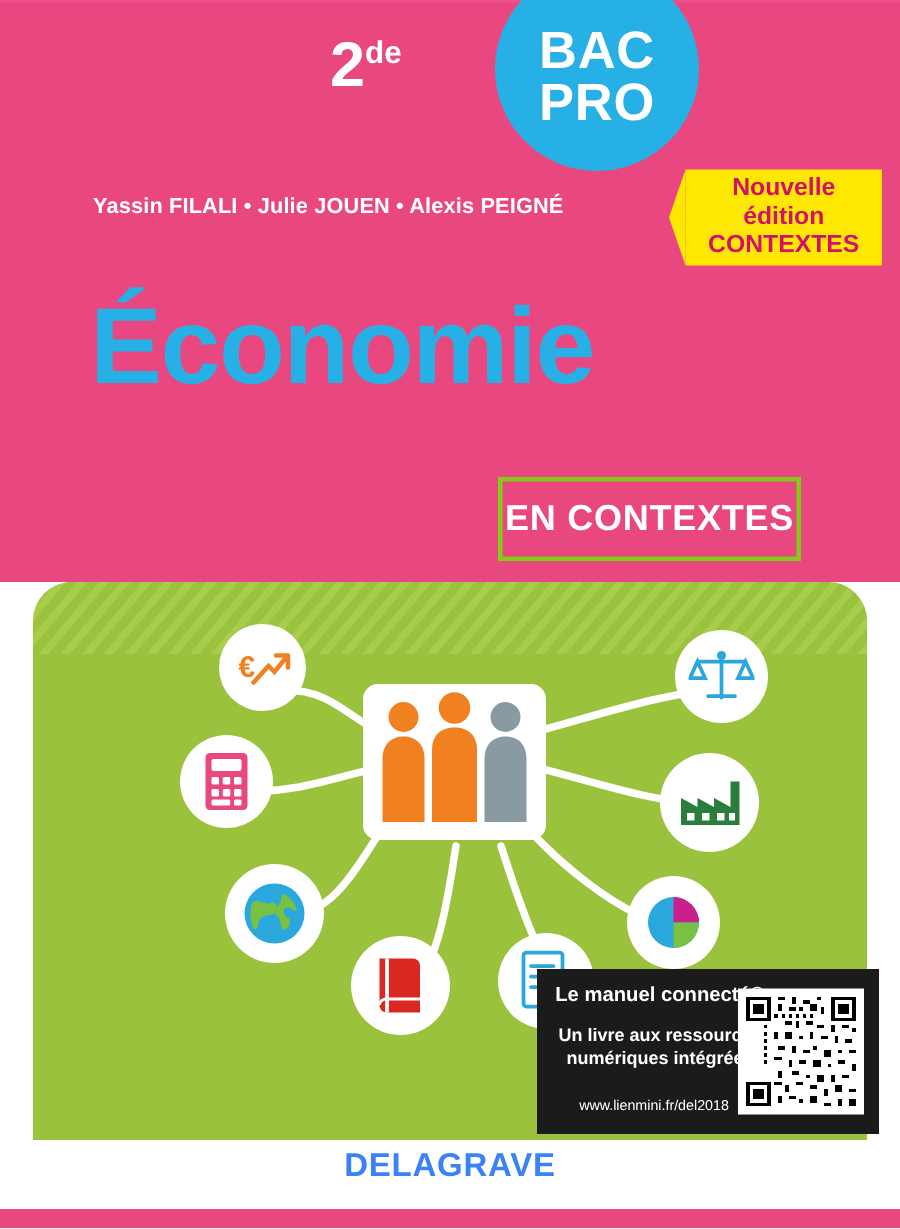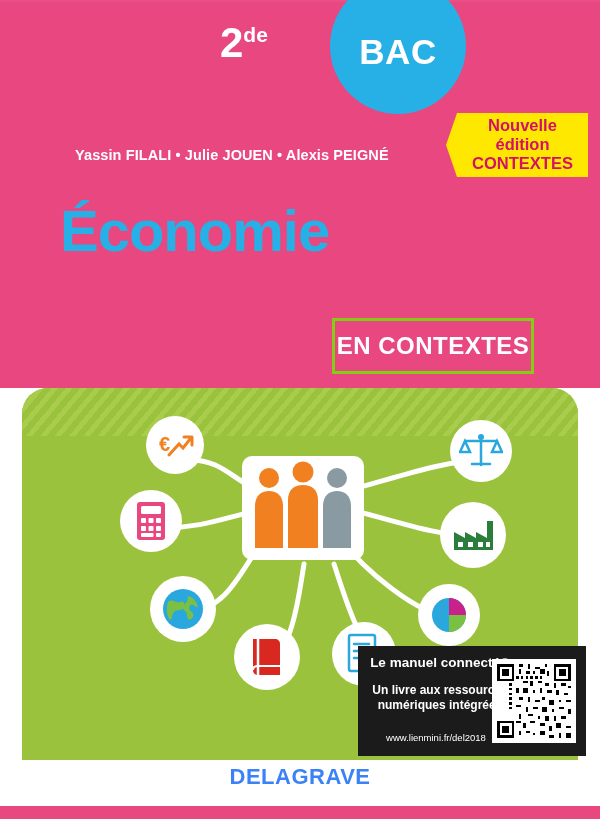--- a/index.html
+++ b/index.html
@@ -104,37 +104,36 @@
     width: 0; height: 0;
     border-top: 32px solid transparent;
     border-bottom: 32px solid transparent;
     border-right: 11px solid #ffe800;
   }
 
   
   .authors {
     position: absolute;
     left: 62px;
-    top: 147px;
+    top: 130px;
     color: #ffffff;
     font-weight: bold;
     font-size: 14.5px;
     letter-spacing: 0.1px;
-    margin-left: 13px;
   }
 
   
   .title {
     position: absolute;
     left: 60px;
     top: 185px;
     width: 540px;
     color: #27b0e6;
     font-weight: bold;
-    font-size: 58px;
+    font-size: 72px;
     line-height: 92px;
     letter-spacing: -1px;
   }
   .title .line2 {
     display: block;
   }
 
   
   .contextes {
     position: absolute;
@@ -296,20 +295,21 @@
 <div class="cover">
 
   <div class="top-band"></div>
 
   <div class="level">
     <span>2</span><span class="sup">de</span>
   </div>
 
   <div class="bacpro-circle">
     <span class="l1">BAC</span>
+    <span class="l2">PRO</span>
   </div>
 
   <div class="enrichie">
     <div>Nouvelle</div>
     <div>édition</div>
     <div>CONTEXTES</div>
   </div>
 
   <div class="authors">Yassin FILALI • Julie JOUEN • Alexis PEIGNÉ</div>
 

